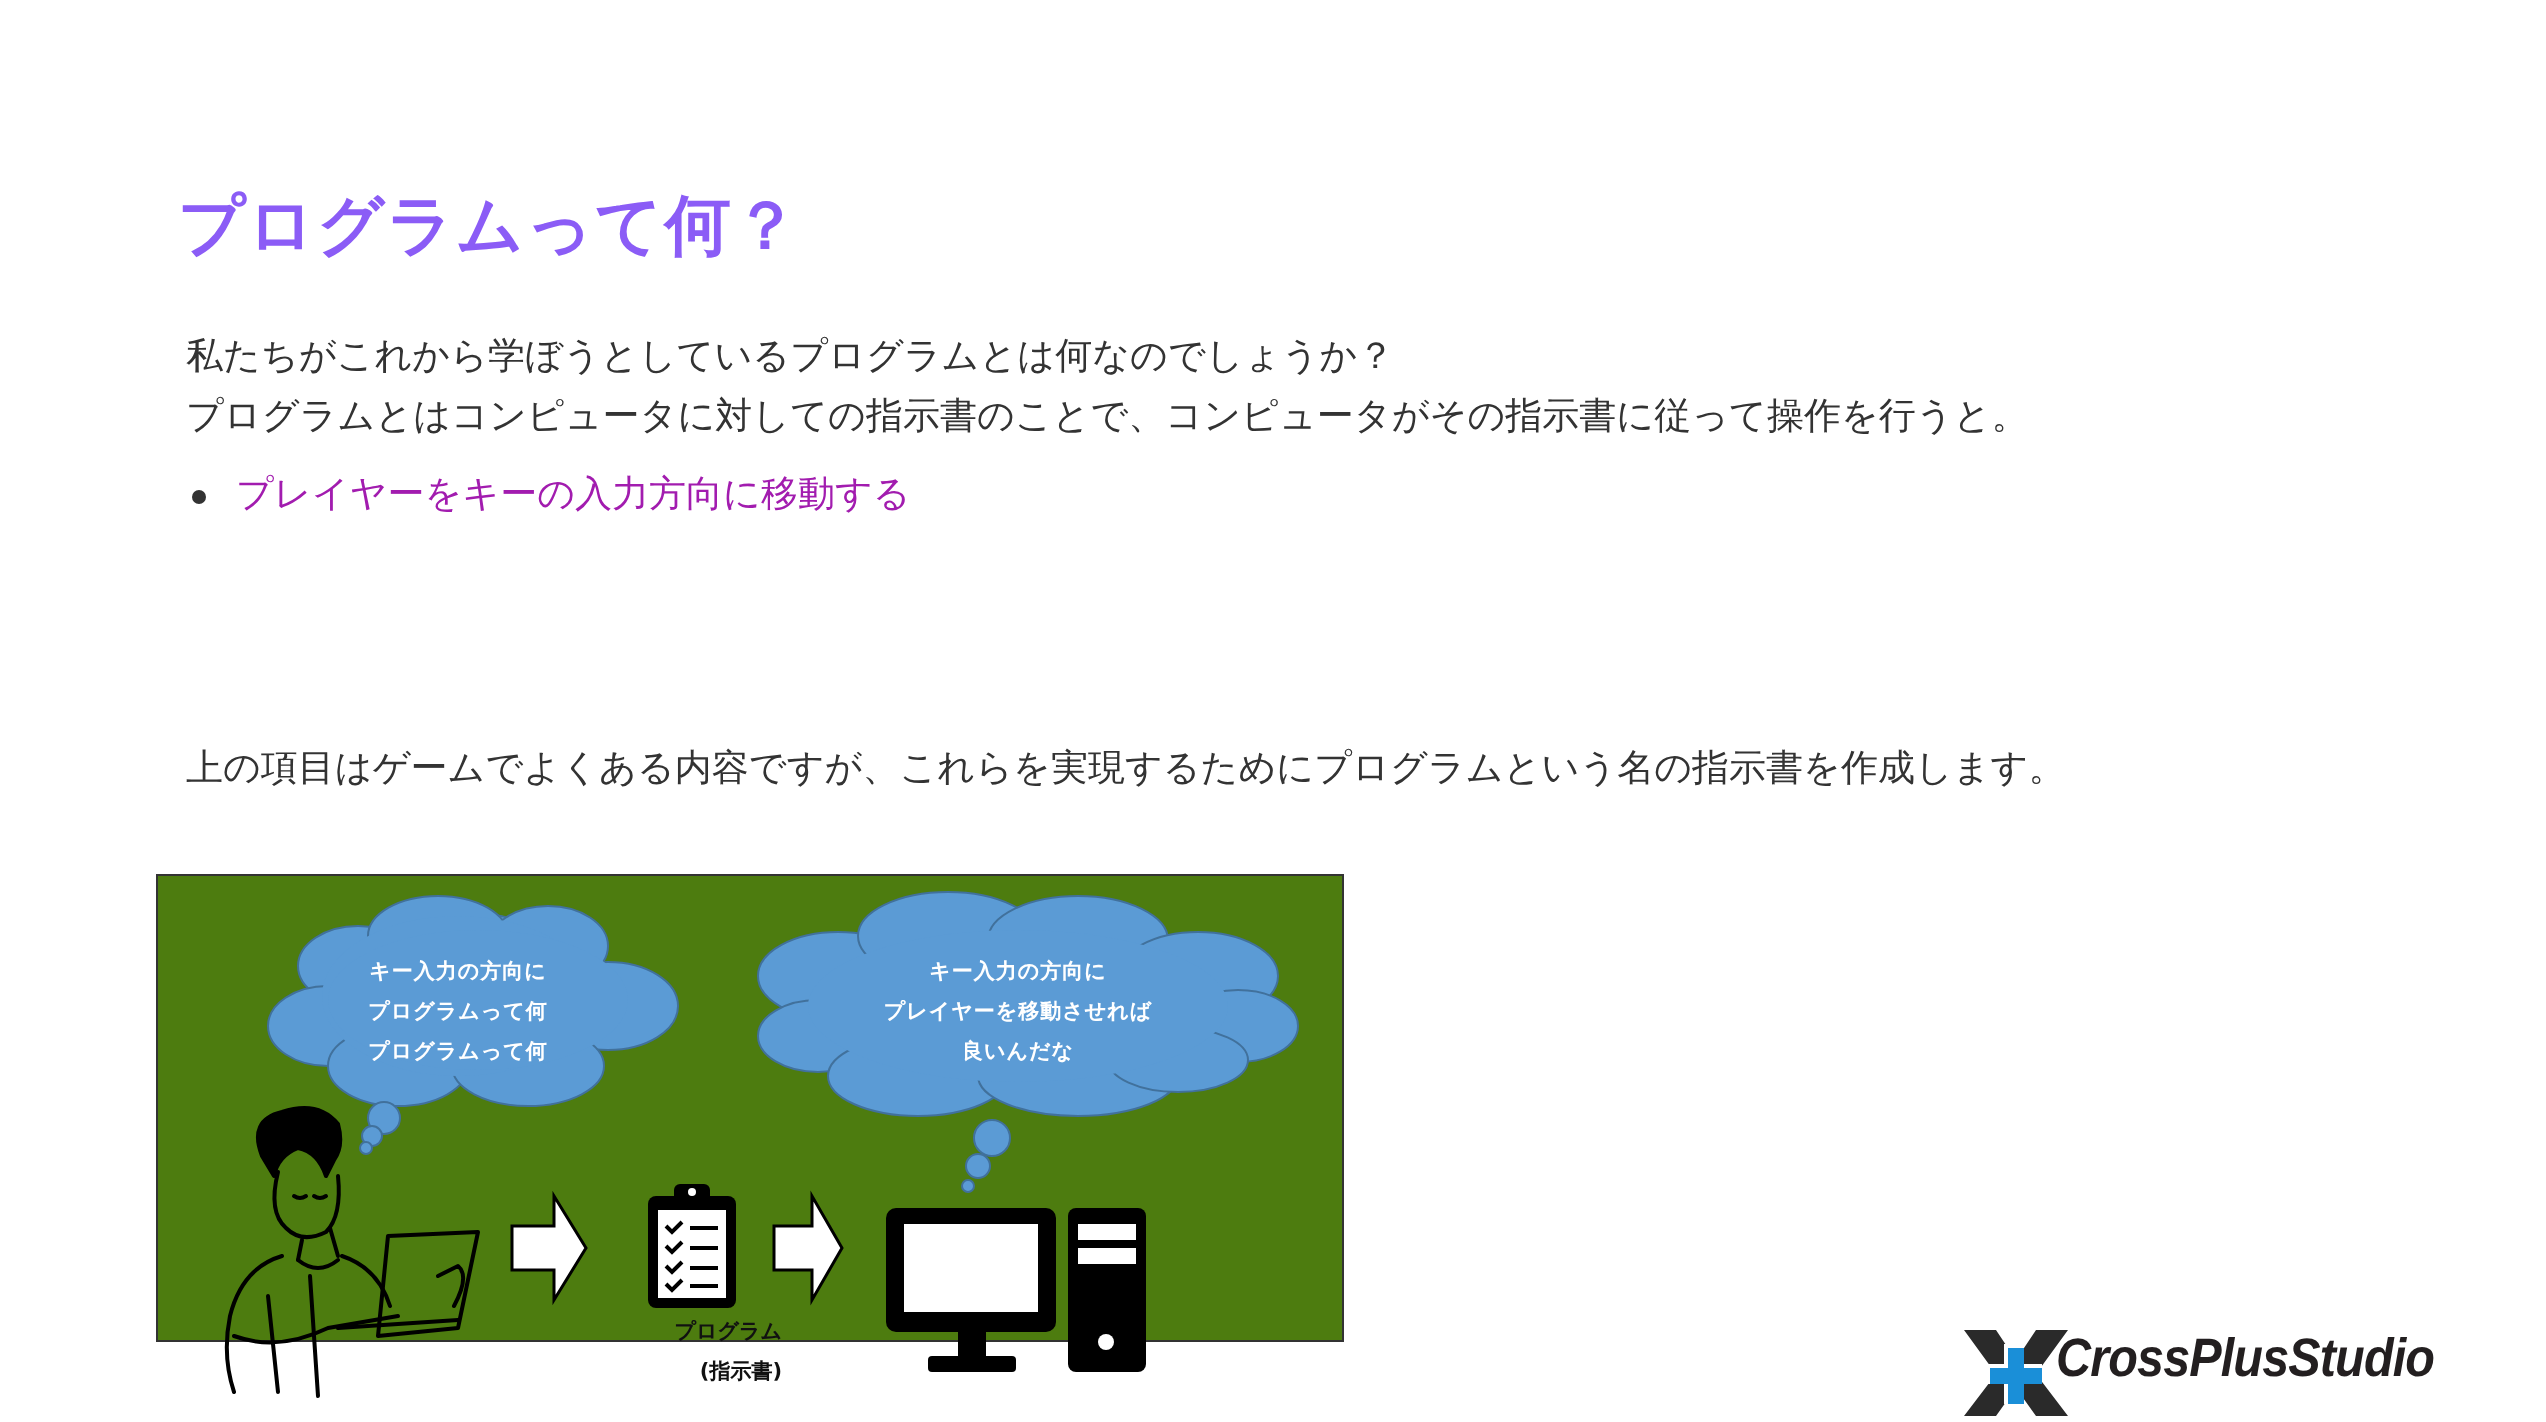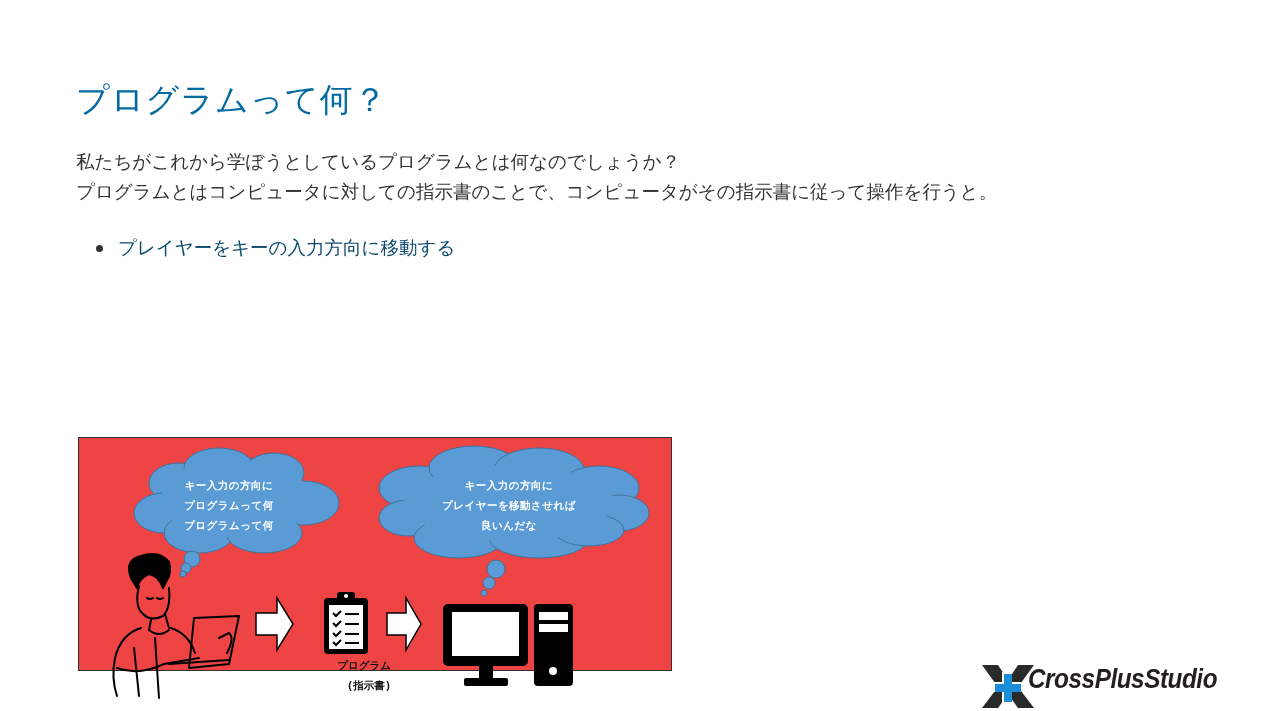--- a/index.html
+++ b/index.html
@@ -5,46 +5,46 @@
     html, body { margin: 0; padding: 0; }
     body {
       width: 1273px; height: 711px; overflow: hidden;
       background: #ffffff;
       font-family: "DejaVu Sans", "Liberation Sans", sans-serif;
       position: relative;
       color: #333333;
     }
     .title {
       position: absolute; left: 76px; top: 78px;
-      font-size: 33px; font-weight: normal; color: #0369a1;
-      letter-spacing: 1px; margin: 0; line-height: 44px;
+      font-size: 33px; font-weight: bold; color: #8b5cf6;
+      letter-spacing: 1px; margin: 13px; line-height: 44px;
     }
     .para {
       position: absolute; left: 76px;
-      font-size: 18.5px; line-height: 30px; color: #333333; margin: 0;
+      font-size: 18.5px; line-height: 30px; color: #333333; margin: 17px;
       white-space: nowrap;
     }
     .para1 { top: 147px; }
     .para2 { top: 353px; }
     .para span { display: block; }
     .bullets {
       position: absolute; left: 96px; top: 228px; margin: 0; padding: 0;
       list-style: none;
     }
     .bullets li {
-      font-size: 18.5px; line-height: 40px; color: #0c4a6e; position: relative;
+      font-size: 18.5px; line-height: 40px; color: #a21caf; position: relative;
       padding-left: 22px; white-space: nowrap;
     }
     .bullets li .dot {
       position: absolute; left: 0; top: 17px; width: 7px; height: 7px;
       border-radius: 50%; background: #333333;
     }
     .diagram {
       position: absolute; left: 78px; top: 437px; width: 594px; height: 234px;
-      border: 1.5px solid #333333; box-sizing: border-box; background: #ef4444; font-family: Liberation Mono, monospace;
+      border: 1.5px solid #333333; box-sizing: border-box; background: #4d7c0f;
     }
     .diagram svg { position: absolute; left: 0; top: 0; }
     .cloud-text {
       position: absolute; color: #ffffff; font-size: 10.5px; font-weight: bold;
       text-align: center; line-height: 20px; letter-spacing: 0.5px;
     }
     .cloud-text span { display: block; }
     .cloud1-text { left: 86px; top: 38px; width: 128px; }
     .cloud2-text { left: 345px; top: 38px; width: 170px; }
     .prog-label {
@@ -71,20 +71,21 @@
 <p class="para para1">
   <span>私たちがこれから学ぼうとしているプログラムとは何なのでしょうか？</span>
   <span>プログラムとはコンピュータに対しての指示書のことで、コンピュータがその指示書に従って操作を行うと。</span>
 </p>
 
 <ul class="bullets">
   <li><span class="dot"></span><span>プレイヤーをキーの入力方向に移動する</span></li>
 </ul>
 
 <p class="para para2">
+  <span>上の項目はゲームでよくある内容ですが、これらを実現するためにプログラムという名の指示書を作成します。</span>
 </p>
 
 <div class="diagram">
   <svg width="594" height="265" viewBox="0 0 594 265">
 
     <g fill="#5b9bd5" stroke="#41719c" stroke-width="1">
       <ellipse cx="150" cy="60" rx="70" ry="42"></ellipse>
       <ellipse cx="100" cy="45" rx="30" ry="20"></ellipse>
       <ellipse cx="140" cy="30" rx="35" ry="20"></ellipse>
       <ellipse cx="195" cy="35" rx="30" ry="20"></ellipse>

